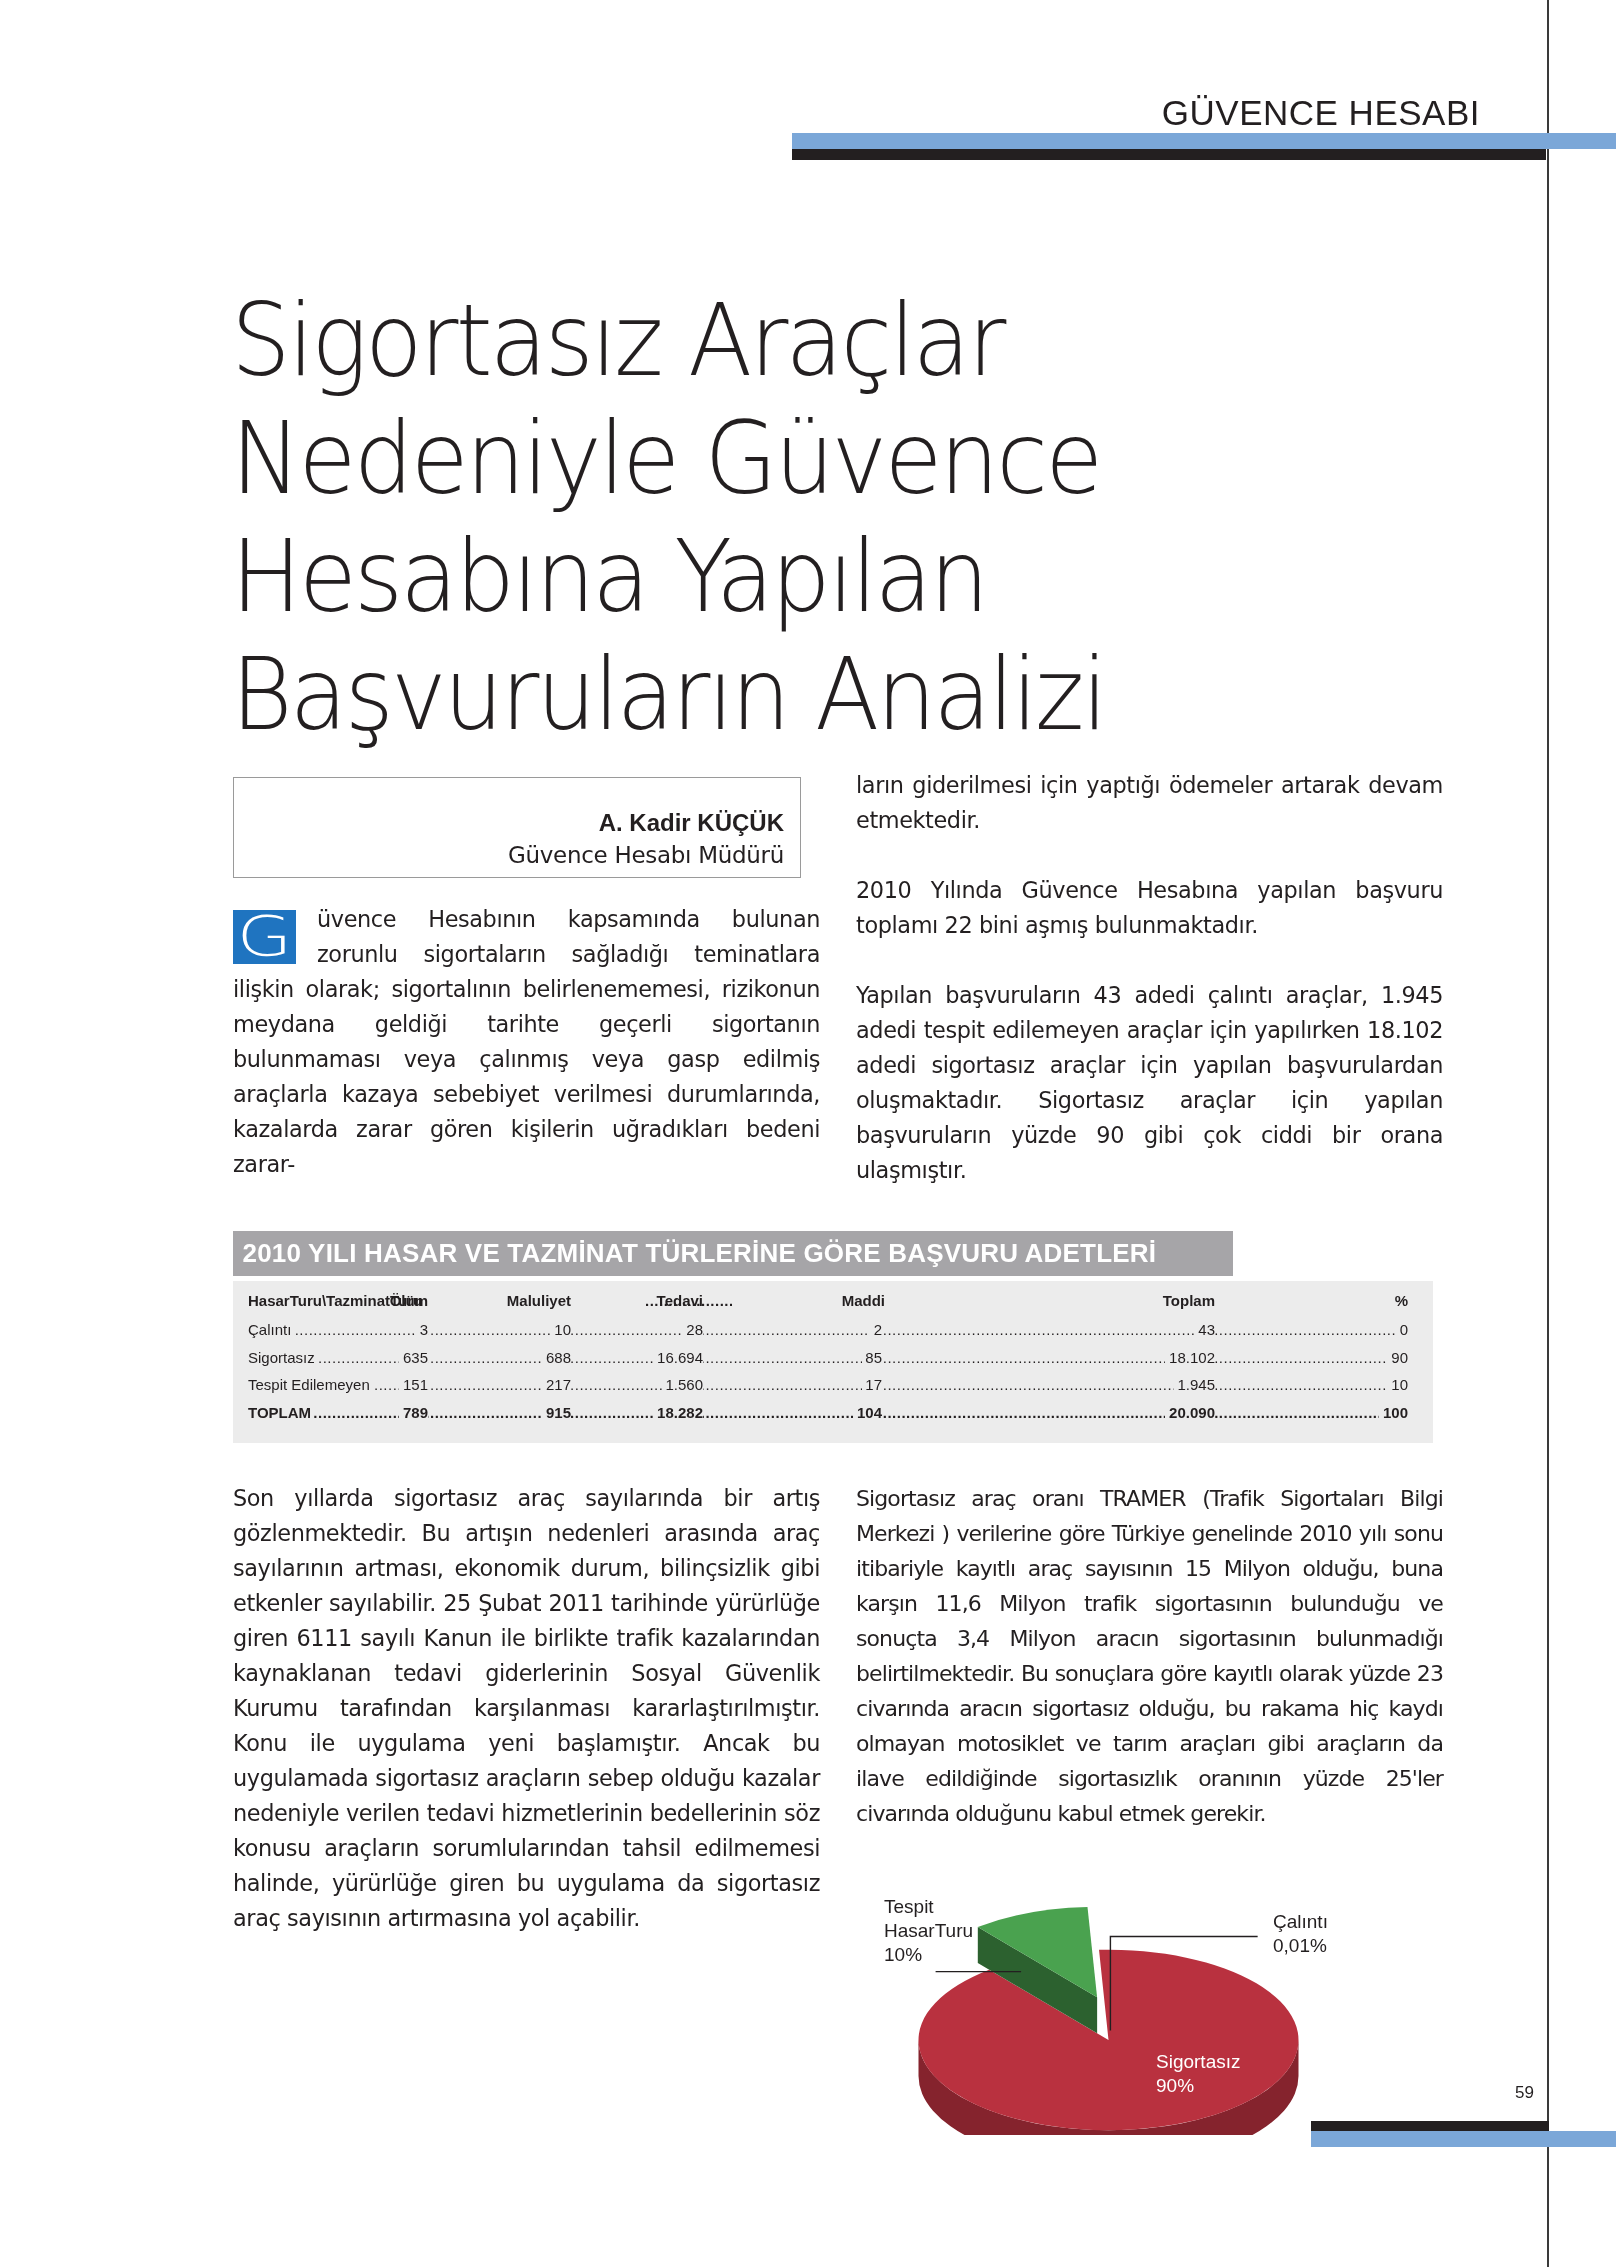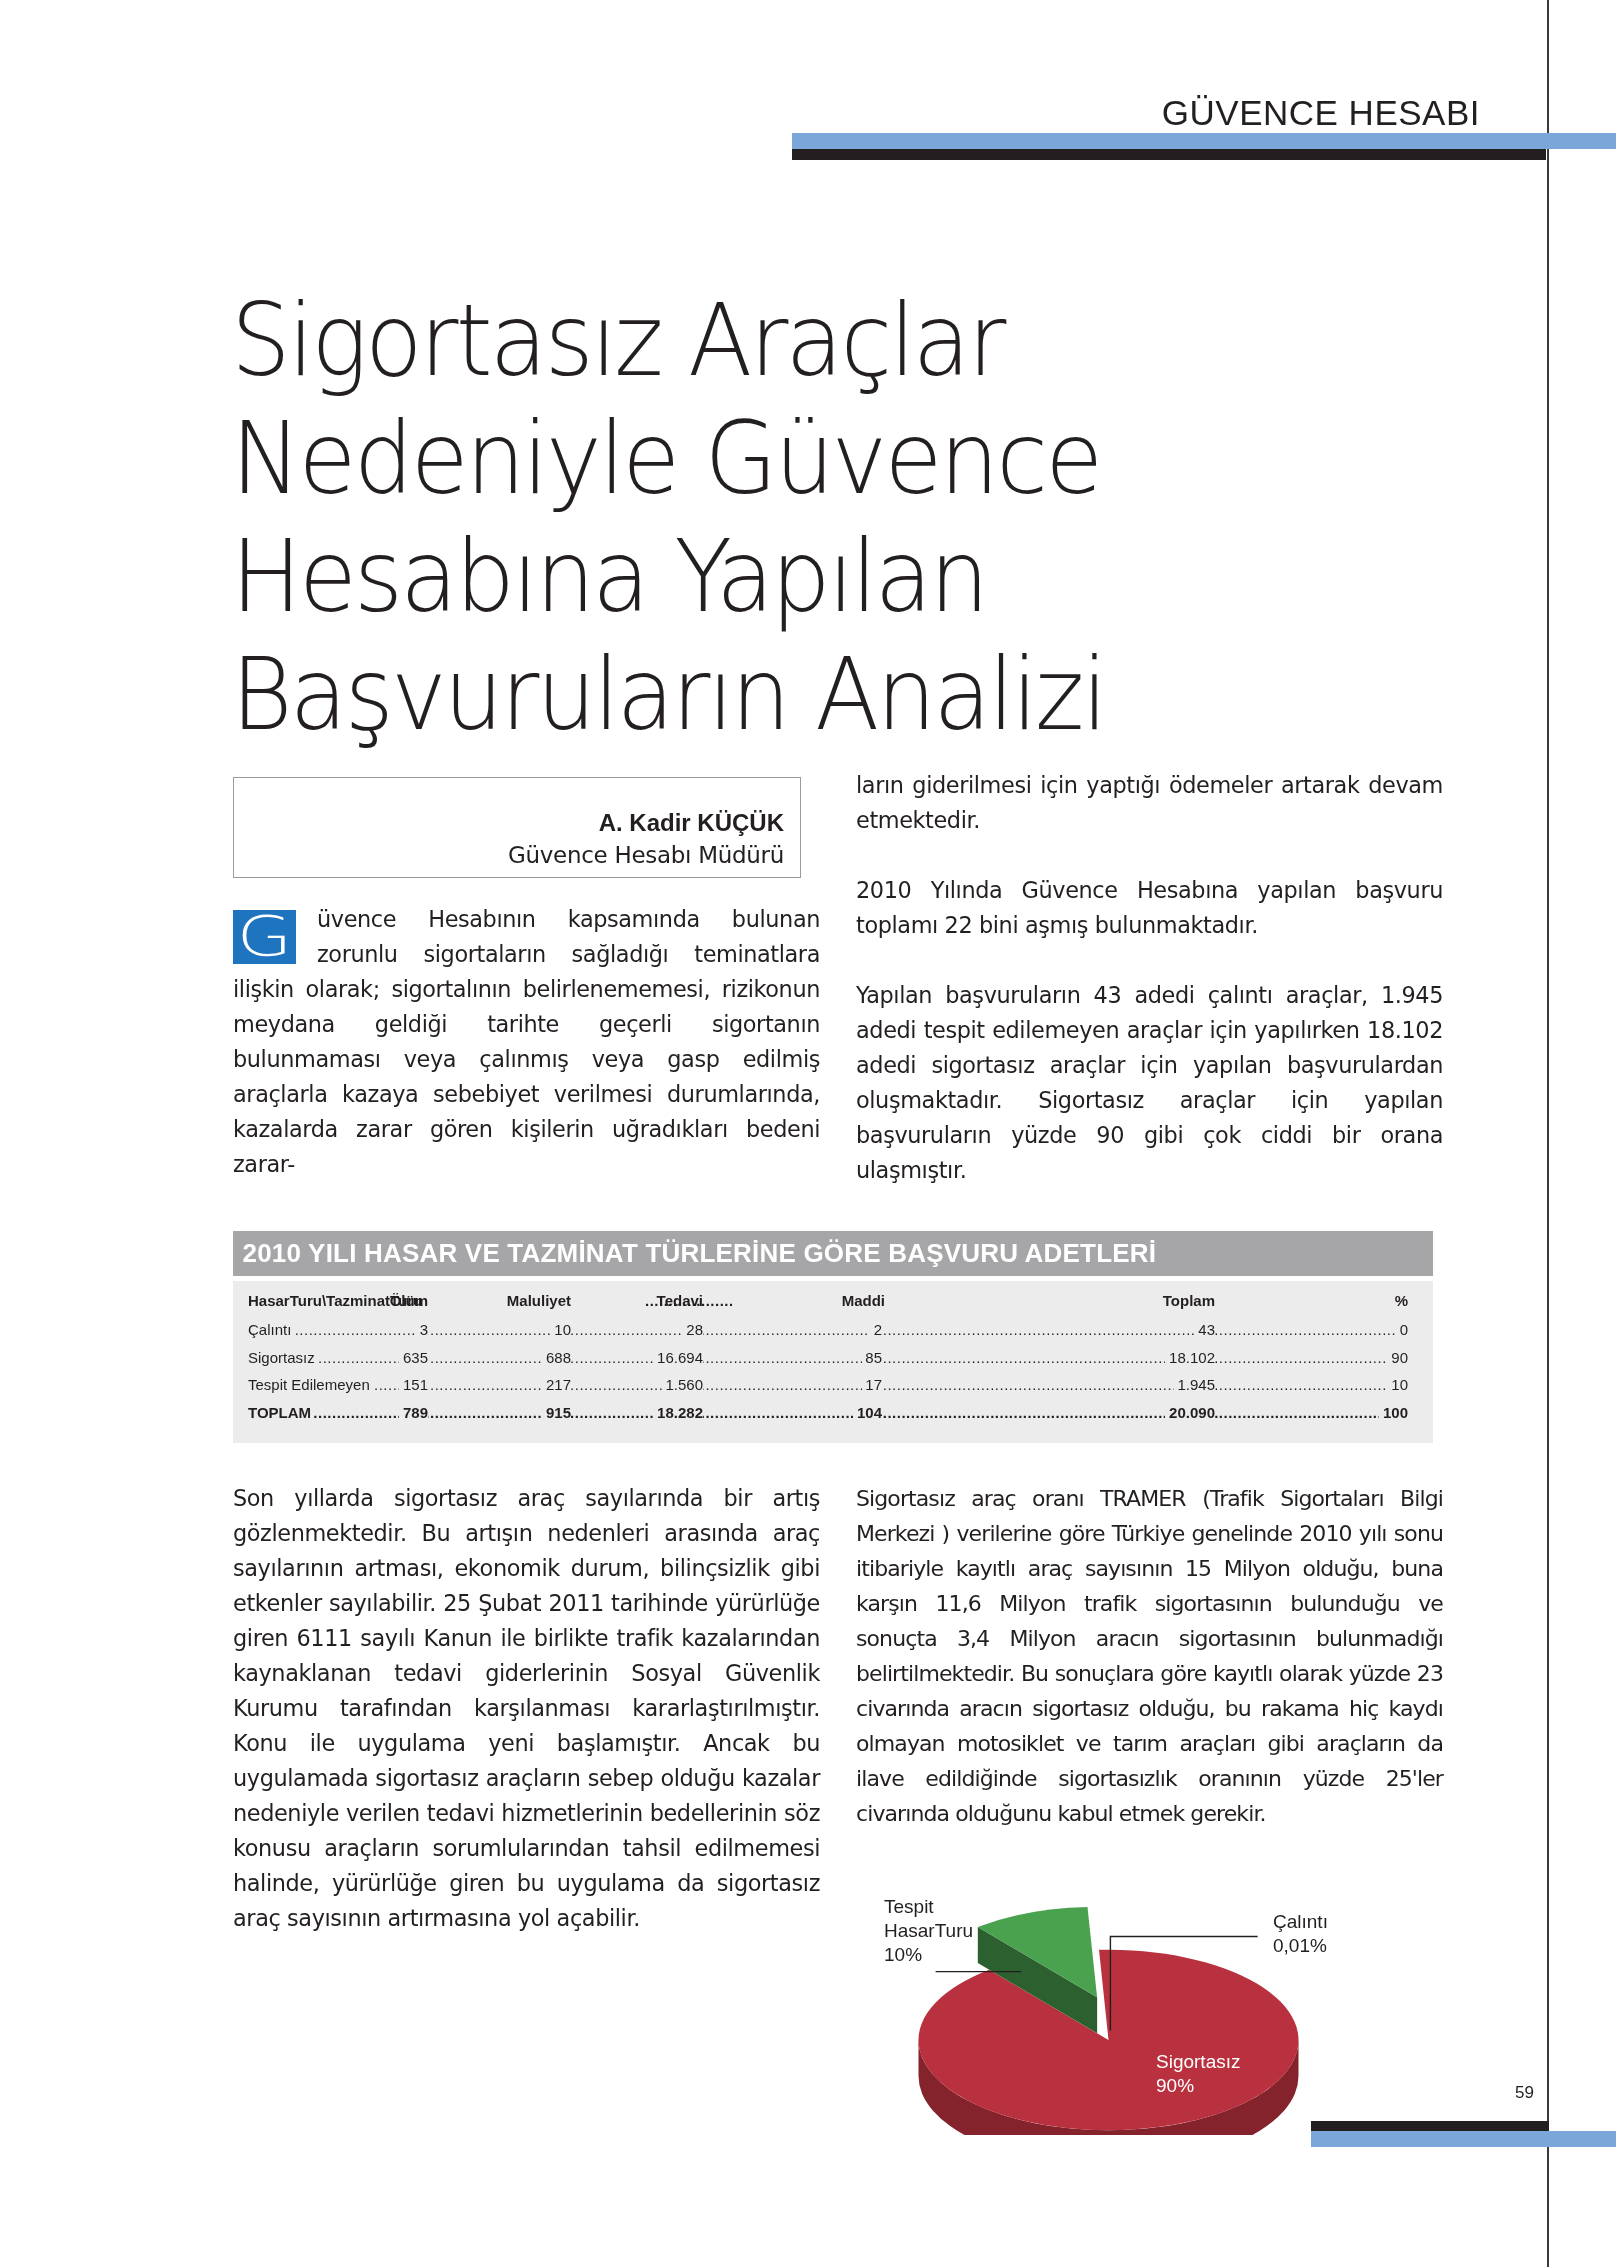--- a/index.html
+++ b/index.html
@@ -29,21 +29,21 @@
     .col p:last-child { margin-bottom: 0; }
     .col-left-top { left: 233px; top: 902px; width: 587px; }
     .col-right-top { left: 856px; top: 768px; width: 587px; }
     .col-left-bottom { left: 233px; top: 1481px; width: 587px; }
     .col-right-bottom { left: 856px; top: 1481px; width: 587px; font-size: 22px; letter-spacing: -0.9px; }
 
     .dropcap { float: left; width: 63px; height: 54px; margin: 7.6px 21px 0 0; background: #1f74c0; display: flex; align-items: center; justify-content: center; }
     .dropcap span { color: #fff; font-size: 55px; line-height: 55px; font-family: "DejaVu Sans", sans-serif; font-weight: 300; transform: scaleX(1.3); }
 
     
-    .tbl-title { position: absolute; left: 233px; top: 1231px; width: 1200px; height: 45px; background: #a6a5a8; color: #fff; font-family: "Liberation Sans", sans-serif; font-weight: bold; font-size: 26px; line-height: 45px; padding-left: 9.5px; letter-spacing: 0.2px; }
+    .tbl-title { position: absolute; left: 233px; top: 1231px; width: 1000px; height: 45px; background: #a6a5a8; color: #fff; font-family: "Liberation Sans", sans-serif; font-weight: bold; font-size: 26px; line-height: 45px; padding-left: 9.5px; letter-spacing: 0.2px; }
     .tbl { position: absolute; left: 233px; top: 1281px; width: 1200px; height: 162px; background: #ececec; padding: 5.7px 25px 0 15px; font-family: "Liberation Sans", sans-serif; font-size: 15px; color: #231f20; }
     .tbl-row { position: relative; height: 27.6px; line-height: 27.6px; }
     .tbl-row.header, .tbl-row.total { font-weight: bold; }
     .tbl-row.header { height: 29.5px; }
     .tbl-cell { position: absolute; top: 0; white-space: nowrap; }
     .tbl-cell.first { left: 0; }
     .tbl-cell.num { text-align: right; }
     .c1 { right: 980px; } .c2 { right: 823px; } .c3 { right: 705px; } .c6 { right: 0; }
     .c4h { right: 523px; }
     .dots { position: absolute; top: 0; overflow: hidden; white-space: nowrap; color: #231f20; letter-spacing: 0.5px; }

